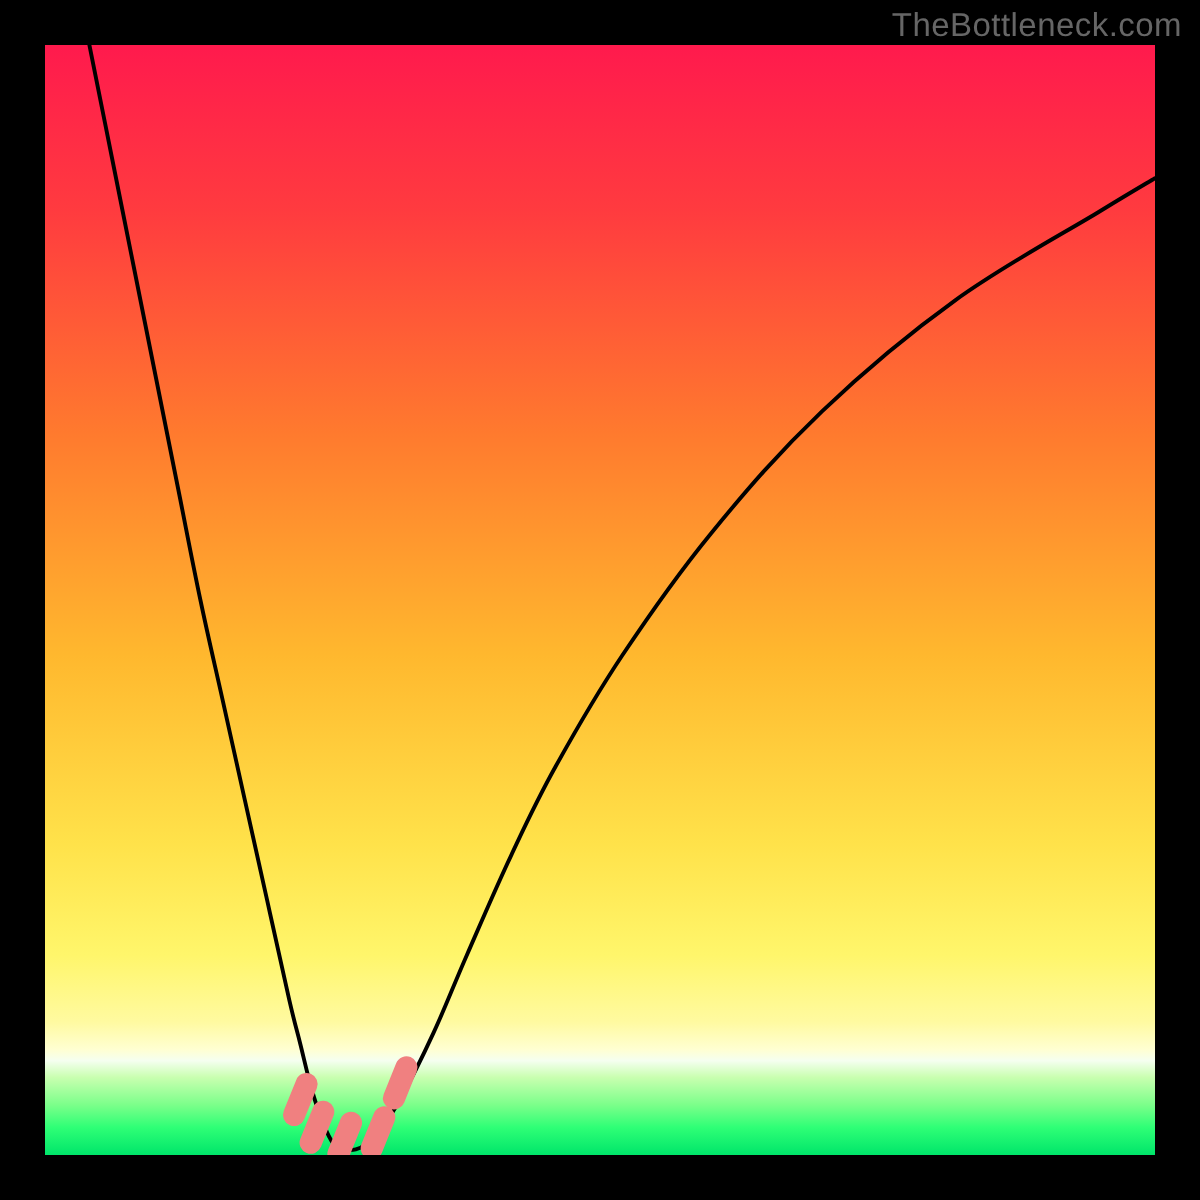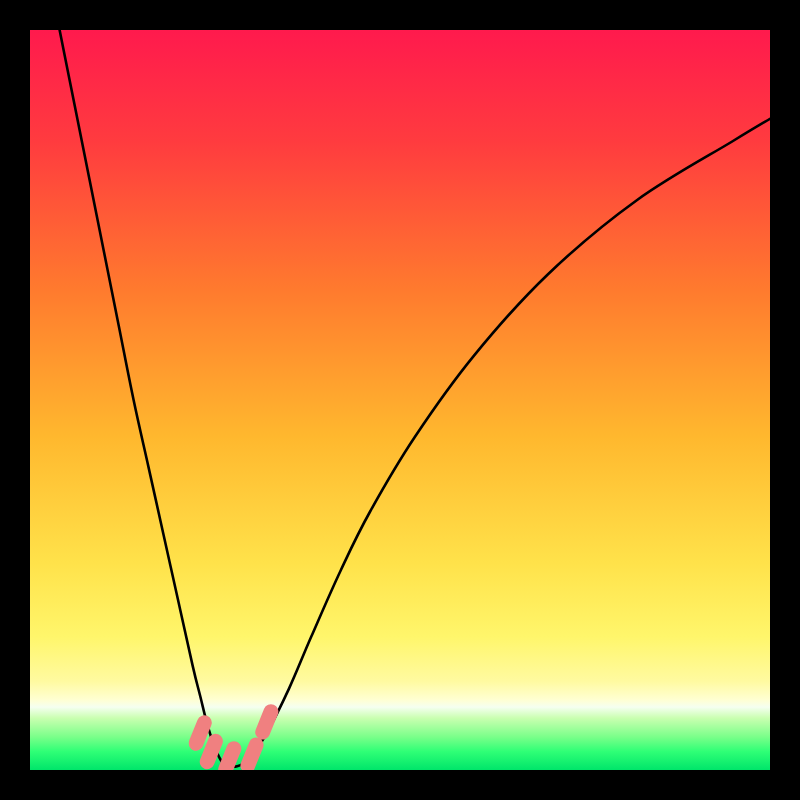--- a/index.html
+++ b/index.html
@@ -82,14 +82,15 @@
       <g id="markerGroup">
           <rect x="22" y="92.5" width="2" height="5" rx="1" ry="1" fill="#f08080" transform="rotate(22 23 95)"></rect>
           <rect x="23.5" y="95" width="2" height="5" rx="1" ry="1" fill="#f08080" transform="rotate(22 24.5 97.5)"></rect>
           <rect x="26" y="96" width="2" height="5" rx="1" ry="1" fill="#f08080" transform="rotate(22 27 98.5)"></rect>
           <rect x="29" y="95.5" width="2" height="5" rx="1" ry="1" fill="#f08080" transform="rotate(22 30 98)"></rect>
           <rect x="31" y="91" width="2" height="5" rx="1" ry="1" fill="#f08080" transform="rotate(22 32 93.5)"></rect>
         </g>
     </svg>
   </div>
 
+  <div class="watermark">TheBottleneck.com</div>
 
 </div>
 
 </body></html>

